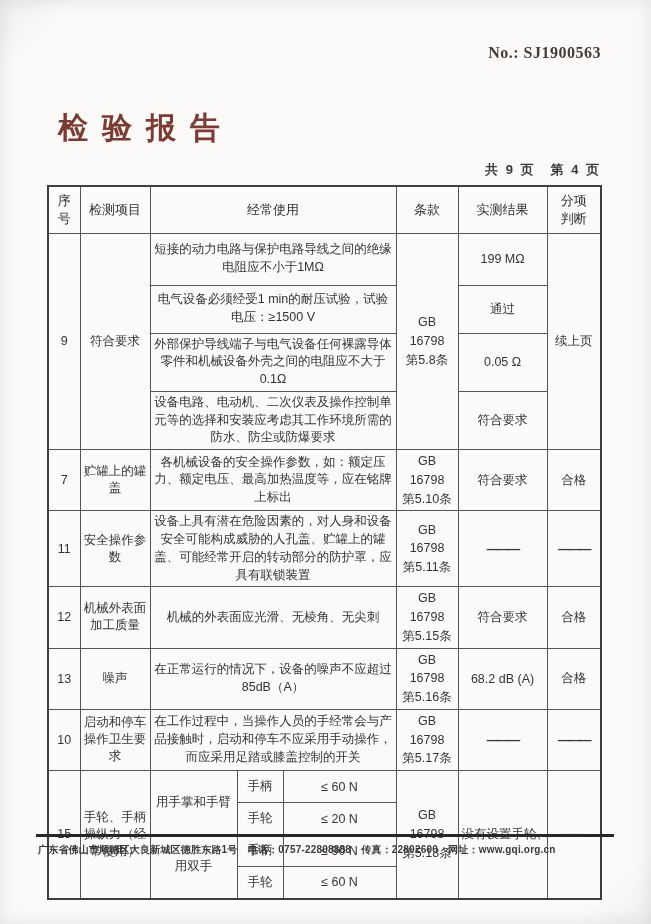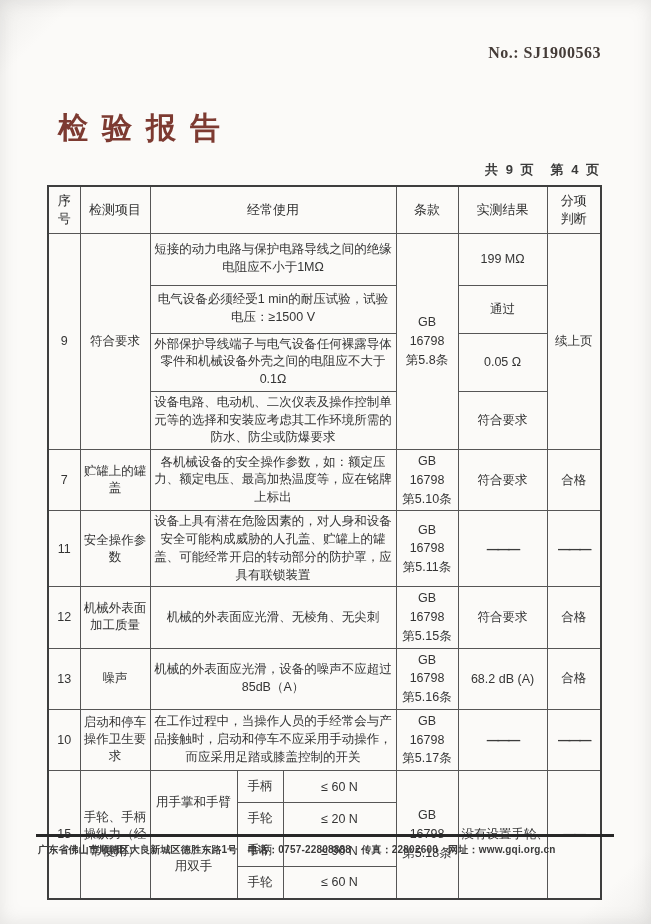--- a/index.html
+++ b/index.html
@@ -146,21 +146,21 @@
         <span>GB 16798</span><br>
         <span>第5.15条</span>
       </td>
       <td>符合要求</td>
       <td>合格</td>
     </tr>
 
     <tr style="height:48px">
       <td>13</td>
       <td>噪声</td>
-      <td class="req" colspan="3">机械的外表面应光滑，设备的噪声不应超过85dB（A）</td>
+      <td class="req" colspan="3">在正常运行的情况下，设备的噪声不应超过85dB（A）</td>
       <td class="clause">
         <span>GB 16798</span><br>
         <span>第5.16条</span>
       </td>
       <td>68.2 dB (A)</td>
       <td>合格</td>
     </tr>
 
     <tr style="height:57px">
       <td>10</td>

